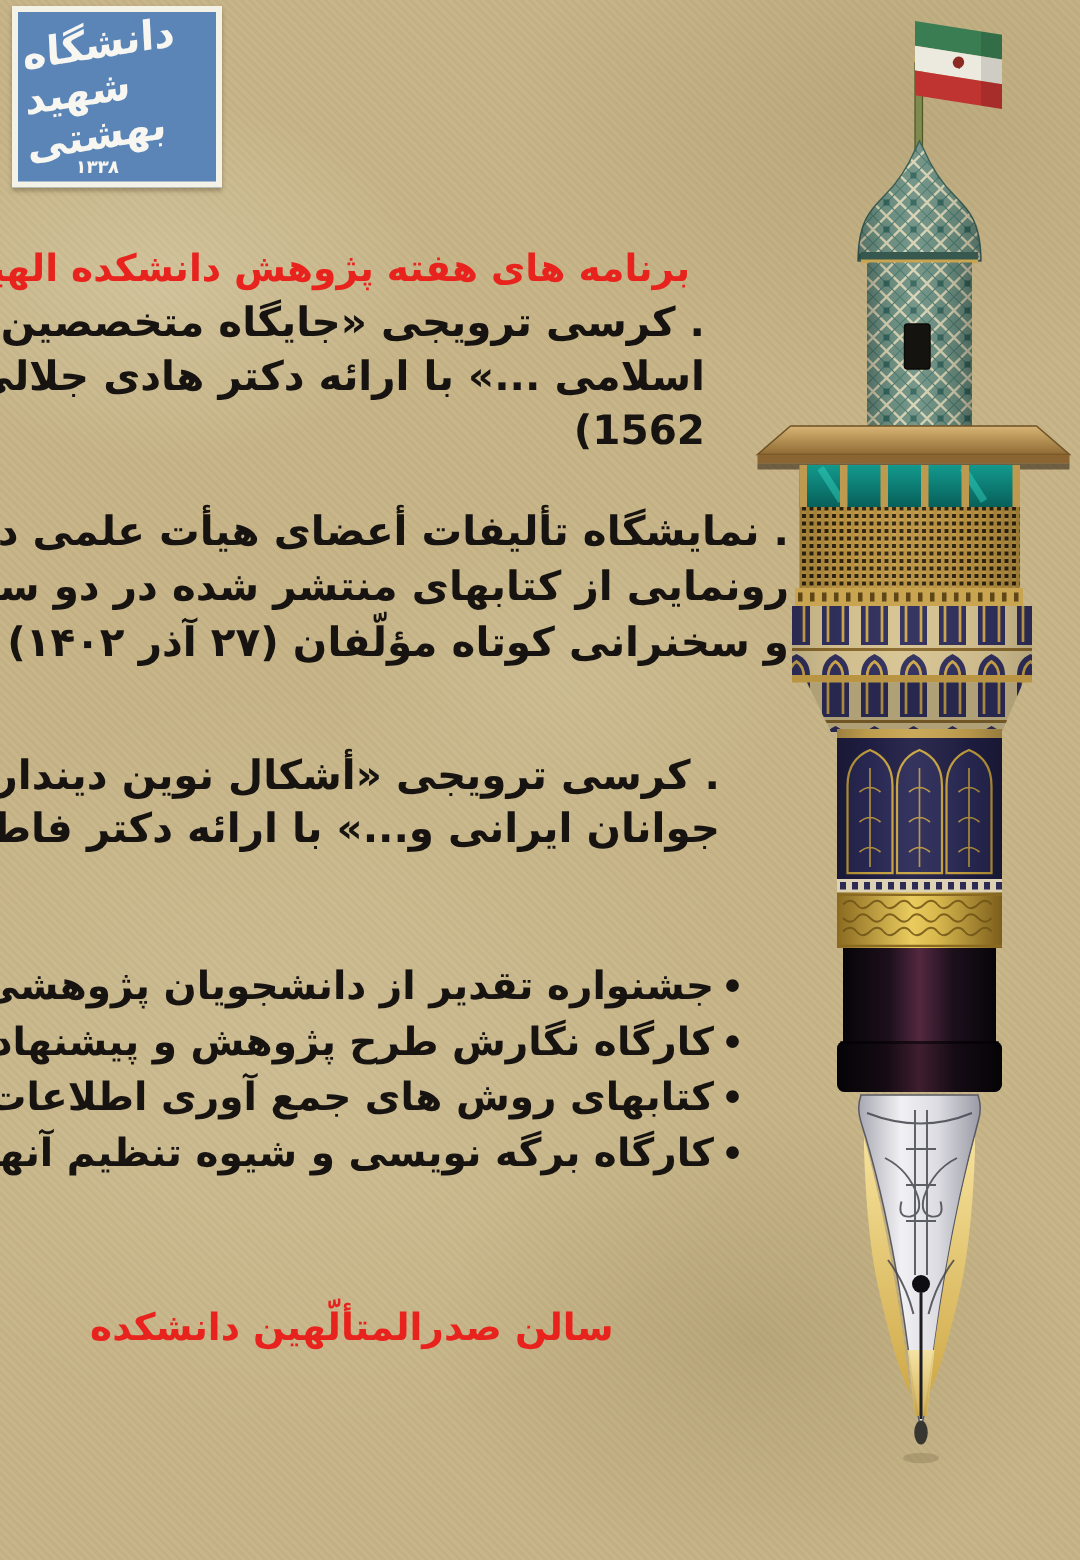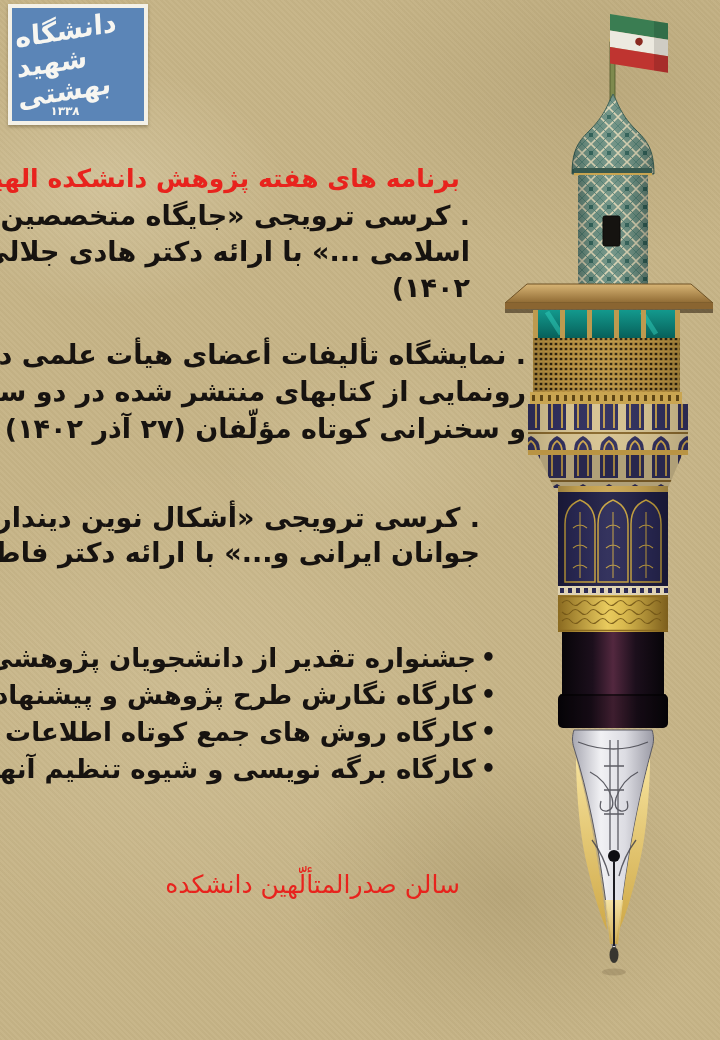--- a/index.html
+++ b/index.html
@@ -48,22 +48,22 @@
   .program-3{left:18px;top:500px;width:462px;font-size:27px;line-height:35px;}
   .bullet-list{
     position:absolute;left:0;top:640px;width:500px;margin:0;padding:0;
     list-style:none;color:#171310;font-weight:bold;font-size:26px;text-align:right;
   }
   .bullet-list li{position:relative;line-height:37px;padding-right:24px;white-space:nowrap;}
   .bullet-list li::before{
     content:"•";position:absolute;right:4px;top:0;font-size:24px;line-height:37px;
   }
   .venue{
-    position:absolute;left:60px;top:870px;width:400px;text-align:right;
-    color:#e8231d;font-size:25px;font-weight:normal;white-space:nowrap;
+    position:absolute;left:60px;top:870px;width:400px;text-align:left;
+    color:#e8231d;font-size:25px;font-weight:bold;white-space:nowrap;
   }
   .artwork{position:absolute;left:492px;top:0;width:228px;height:980px;}
 </style>
 </head>
 <body>
 
 <div class="poster">
 
   <div class="logo">
     <div class="logo-cal">
@@ -72,38 +72,38 @@
       <span>بهشتی</span>
     </div>
     <div class="logo-year">۱۳۳۸</div>
   </div>
 
   <div class="title">برنامه های هفته پژوهش دانشکده الهیات و ادیان</div>
 
   <div class="program program-1">
     <div class="line">. کرسی ترویجی «جایگاه متخصصین در نظام</div>
     <div class="line">اسلامی ...» با ارائه دکتر هادی جلالی (۲۰ آذر</div>
-    <div class="line">۱۴۰۲)</div>
+    <div class="line">1562)</div>
   </div>
 
   <div class="program program-2">
     <div class="line">. نمایشگاه تألیفات أعضای هیأت علمی دانشکده و</div>
     <div class="line">رونمایی از کتابهای منتشر شده در دو سال اخیر</div>
     <div class="line">و سخنرانی کوتاه مؤلّفان (۲۷ آذر ۱۴۰۲)</div>
   </div>
 
   <div class="program program-3">
     <div class="line">. کرسی ترویجی «أشکال نوین دینداری در</div>
     <div class="line">جوانان ایرانی و...» با ارائه دکتر فاطمه</div>
   </div>
 
   <ul class="bullet-list">
     <li>جشنواره تقدیر از دانشجویان پژوهشی برتر</li>
     <li>کارگاه نگارش طرح پژوهش و پیشنهاد نامه</li>
-    <li>کارگاه روش های جمع کوتاه اطلاعات</li>
+    <li>کتابهای روش های جمع آوری اطلاعات</li>
     <li>کارگاه برگه نویسی و شیوه تنظیم آنها</li>
   </ul>
 
   <div class="venue">سالن صدرالمتألّهین دانشکده</div>
 
   <svg class="artwork" viewBox="0 0 228 980" xmlns="http://www.w3.org/2000/svg">
     <defs>
       <linearGradient id="cyl" x1="0" y1="0" x2="1" y2="0">
         <stop offset="0" stop-color="#000" stop-opacity="0.45"></stop>
         <stop offset="0.18" stop-color="#000" stop-opacity="0.12"></stop>

